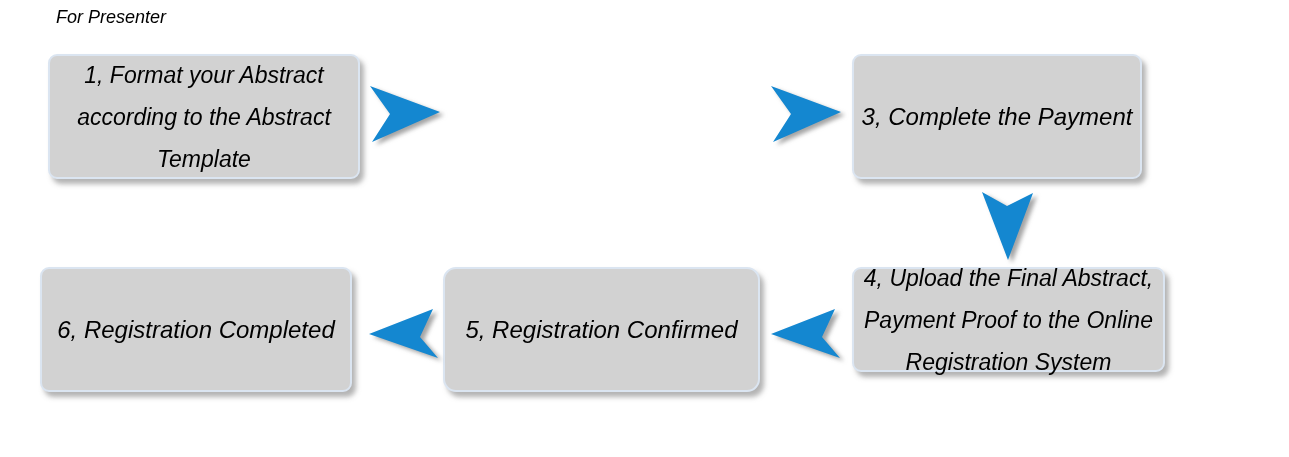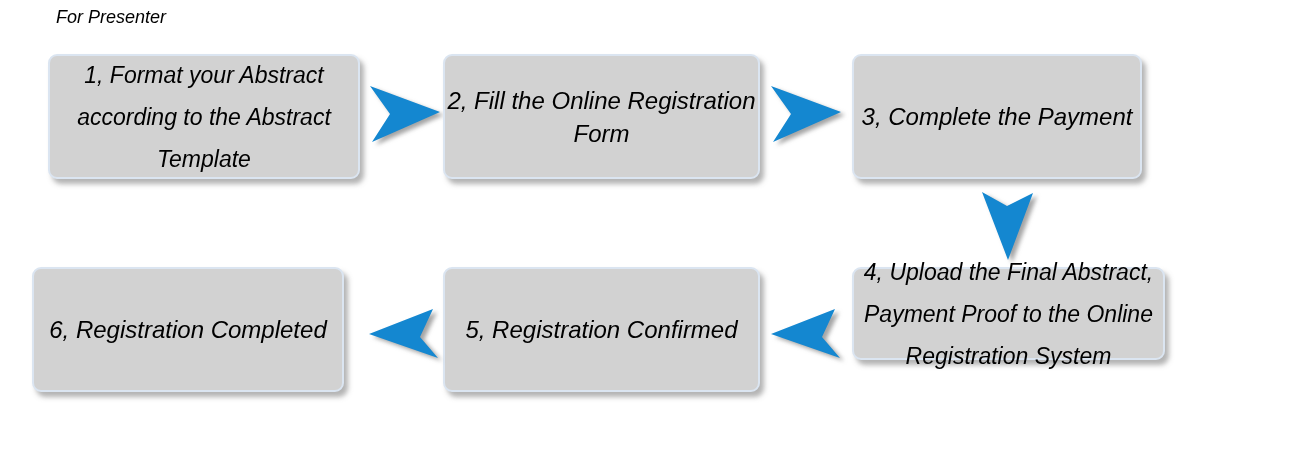--- a/index.html
+++ b/index.html
@@ -58,52 +58,48 @@
   <div class="step-box small-text" style="left:48px;top:54px;width:312px;height:125px;">
     <div class="step-label">1, Format your Abstract
 according to the Abstract
 Template</div>
   </div>
 
   <svg class="flow-arrow" style="left:370px;top:86px;" width="70" height="56" viewBox="0 0 70 56" aria-hidden="true">
     <polygon points="0,0 70,26 2,56 20,28" fill="#1487d0"></polygon>
   </svg>
 
-  <div class="step-box" style="left:443px;top:54px;width:317px;height:125px;">
-    <div class="step-label">2, Fill the Online Registration
-Form</div>
-  </div>
 
   <svg class="flow-arrow" style="left:771px;top:86px;" width="70" height="56" viewBox="0 0 70 56" aria-hidden="true">
     <polygon points="0,0 70,26 2,56 20,28" fill="#1487d0"></polygon>
   </svg>
 
   <div class="step-box" style="left:852px;top:54px;width:290px;height:125px;">
     <div class="step-label">3, Complete the Payment</div>
   </div>
 
   <svg class="flow-arrow" style="left:982px;top:192px;" width="52" height="68" viewBox="0 0 52 68" aria-hidden="true">
     <polygon points="0,0 25,14 51,1 26,68" fill="#1487d0"></polygon>
   </svg>
 
-  <div class="step-box small-text" style="left:852px;top:267px;width:313px;height:93px;">
+  <div class="step-box small-text" style="left:852px;top:267px;width:313px;height:105px;">
     <div class="step-label">4, Upload the Final Abstract,
 Payment Proof to the Online
 Registration System</div>
   </div>
 
   <svg class="flow-arrow" style="left:771px;top:308px;" width="70" height="51" viewBox="0 0 70 51" aria-hidden="true">
     <polygon points="0,26 64,1 51,29 69,50" fill="#1487d0"></polygon>
   </svg>
 
-  <div class="step-box" style="left:443px;top:267px;width:317px;height:125px;">
+  <div class="step-box" style="left:443px;top:267px;width:317px;height:125px;border-radius:13px;">
     <div class="step-label">5, Registration Confirmed</div>
   </div>
 
   <svg class="flow-arrow" style="left:369px;top:308px;" width="70" height="51" viewBox="0 0 70 51" aria-hidden="true">
     <polygon points="0,26 64,1 51,29 69,50" fill="#1487d0"></polygon>
   </svg>
 
-  <div class="step-box" style="left:32px;top:267px;width:312px;height:125px;">
+  <div class="step-box" style="left:40px;top:267px;width:312px;height:125px;">
     <div class="step-label">6, Registration Completed</div>
   </div>
 
 </div>
 
 </body></html>

